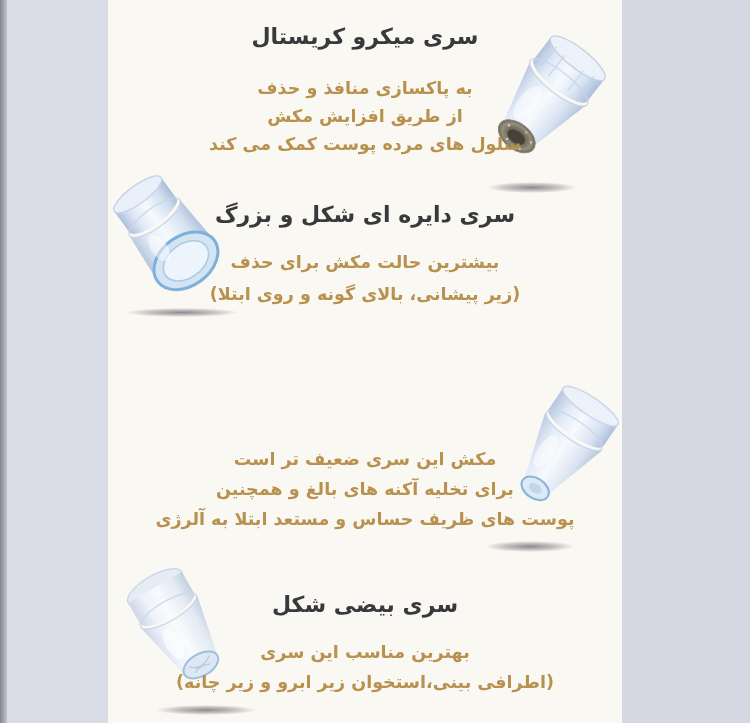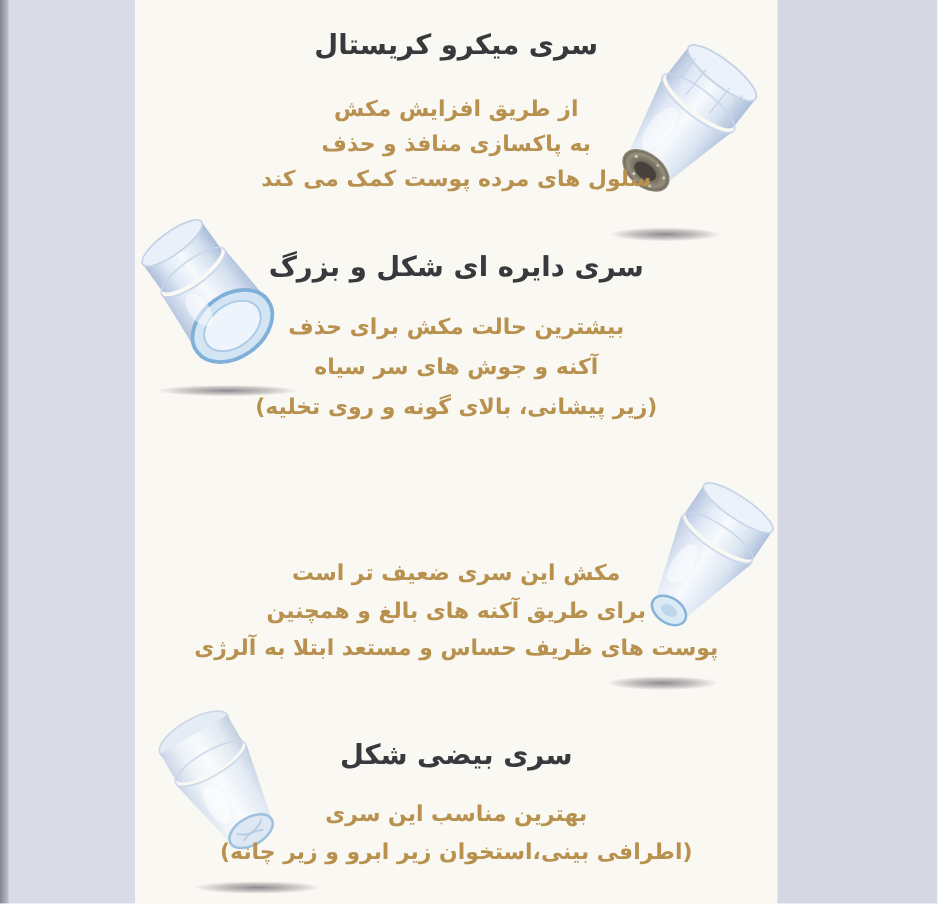--- a/index.html
+++ b/index.html
@@ -49,22 +49,22 @@
 
 <div class="canvas" lang="fa">
 
   <div class="content"></div>
   <div class="band band-left"></div>
   <div class="band band-right"></div>
   <div class="edge-strip"></div>
 
   <div class="sec-title" style="top:20px" dir="rtl">سری میکرو کریستال</div>
   <div class="sec-body" style="top:74px; line-height:28px" dir="rtl">
+    <div>به پاکسازی منافذ و حذف</div>
     <div>از طریق افزایش مکش</div>
-    <div>به پاکسازی منافذ و حذف</div>
     <div>سلول های مرده پوست کمک می کند</div>
   </div>
 
   <div class="photo" style="left:462px; top:24px">
     <svg width="160" height="160" viewBox="0 0 160 160">
       <defs>
         <linearGradient id="gl1" x1="0" y1="0" x2="1" y2="0">
           <stop offset="0" stop-color="#b3c2dc"></stop>
             <stop offset="0.22" stop-color="#dfe8f5"></stop>
           <stop offset="0.5" stop-color="#f7fafd"></stop>
@@ -93,22 +93,21 @@
           <circle cx="95" cy="117" r="1.2" fill="#d2cab6"></circle>
         <circle cx="85" cy="112" r="1.1" fill="#cbc2ae"></circle>
       </g>
     </svg>
   </div>
   <div class="shadow" style="left:488px; top:182px; width:88px; height:11px"></div>
 
   <div class="sec-title" style="top:198px" dir="rtl">سری دایره ای شکل و بزرگ</div>
   <div class="sec-body" style="top:246px; line-height:32px" dir="rtl">
     <div>بیشترین حالت مکش برای حذف</div>
-    <div>آکنه و جوش های سر سیاه</div>
-    <div>(زیر پیشانی، بالای گونه و روی تخلیه)</div>
+    <div>(زیر پیشانی، بالای گونه و روی ابتلا)</div>
   </div>
 
   <div class="photo" style="left:93px; top:163px">
     <svg width="160" height="160" viewBox="0 0 160 160">
       <defs>
         <linearGradient id="gl2" x1="0" y1="0" x2="1" y2="0">
           <stop offset="0" stop-color="#b0c0db"></stop>
             <stop offset="0.25" stop-color="#e0e9f6"></stop>
           <stop offset="0.5" stop-color="#f6fafd"></stop>
             <stop offset="0.8" stop-color="#d4e0f0"></stop>
@@ -123,21 +122,21 @@
         <ellipse cx="80" cy="102" rx="35" ry="25" fill="#d3e4f3" stroke="#7fb0da" stroke-width="3"></ellipse>
         <ellipse cx="80" cy="102" rx="25" ry="17" fill="#edf4fb" stroke="#a9c9e5" stroke-width="1.5"></ellipse>
         <ellipse cx="66" cy="76" rx="8" ry="15" fill="#ffffff" opacity="0.5"></ellipse>
       </g>
     </svg>
   </div>
   <div class="shadow" style="left:126px; top:308px; width:112px; height:9px"></div>
 
   <div class="sec-body" style="top:444px; line-height:30px" dir="rtl">
     <div>مکش این سری ضعیف تر است</div>
-    <div>برای طریق آکنه های بالغ و همچنین</div>
+    <div>برای تخلیه آکنه های بالغ و همچنین</div>
     <div>پوست های ظریف حساس و مستعد ابتلا به آلرژی</div>
   </div>
 
   <div class="photo" style="left:477px; top:376px">
     <svg width="160" height="160" viewBox="0 0 160 160">
       <defs>
         <linearGradient id="gl3" x1="0" y1="0" x2="1" y2="0">
           <stop offset="0" stop-color="#b6c5de"></stop>
             <stop offset="0.25" stop-color="#e2eaf6"></stop>
           <stop offset="0.5" stop-color="#f7fafd"></stop>

